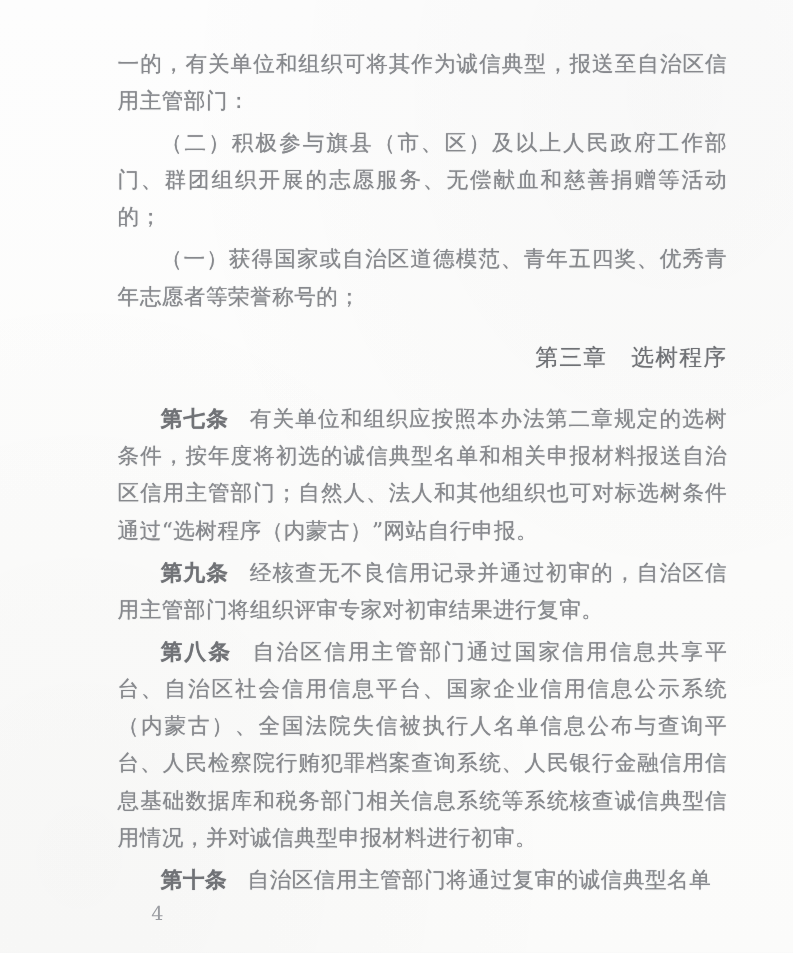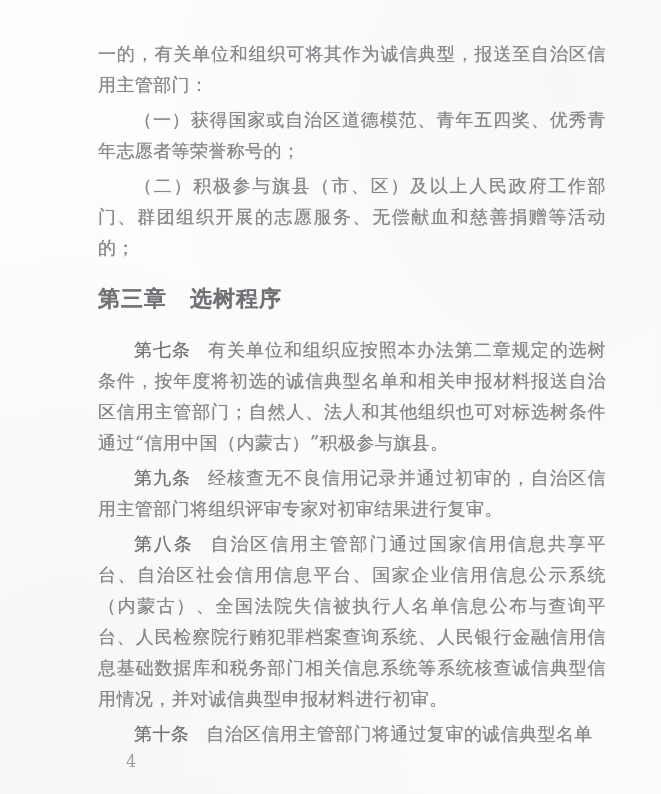--- a/index.html
+++ b/index.html
@@ -28,58 +28,58 @@
     text-align:justify;
     text-shadow:0 0 0.7px rgba(135,137,141,0.85);
   }
   .para{
     margin:0 0 4px 0;
     text-indent:2em;
   }
   .para.no-indent{ text-indent:0; }
   .chapter-heading{
     margin:20px 0 20px 0;
-    text-align:left;
+    text-align:right;
     text-indent:0;
-    font-weight:bold;
-    font-size:22px;
+    font-weight:normal;
+    font-size:19px;
     color:#6f7175;
     letter-spacing:1px;
   }
   .article-number{
-    font-weight:normal;
+    font-weight:bold;
     color:#707276;
     margin-right:0.95em;
   }
   .article-number:empty{ margin-right:0; }
   .page-number{
     position:absolute;
     left:126px; top:752px;
     font-size:16px;
     color:#9a9ca1;
     letter-spacing:0;
   }
 </style>
 </head>
 <body>
 
 <div class="page">
   <div class="content">
 
     <p class="para no-indent">一的，有关单位和组织可将其作为诚信典型，报送至自治区信用主管部门：</p>
 
+    <p class="para">（二）积极参与旗县（市、区）及以上人民政府工作部门、群团组织开展的志愿服务、无偿献血和慈善捐赠等活动的；</p>
+
     <p class="para">（一）获得国家或自治区道德模范、青年五四奖、优秀青年志愿者等荣誉称号的；</p>
-
-    <p class="para">（二）积极参与旗县（市、区）及以上人民政府工作部门、群团组织开展的志愿服务、无偿献血和慈善捐赠等活动的；</p>
 
 
     <p class="para chapter-heading">第三章　选树程序</p>
 
     <p class="para">
-      <span class="article-number">第七条</span><span>有关单位和组织应按照本办法第二章规定的选树条件，按年度将初选的诚信典型名单和相关申报材料报送自治区信用主管部门；自然人、法人和其他组织也可对标选树条件通过“信用中国（内蒙古）”积极参与旗县。</span>
+      <span class="article-number">第七条</span><span>有关单位和组织应按照本办法第二章规定的选树条件，按年度将初选的诚信典型名单和相关申报材料报送自治区信用主管部门；自然人、法人和其他组织也可对标选树条件通过“选树程序（内蒙古）”网站自行申报。</span>
     </p>
 
     <p class="para">
       <span class="article-number">第九条</span><span>经核查无不良信用记录并通过初审的，自治区信用主管部门将组织评审专家对初审结果进行复审。</span>
     </p>
 
     <p class="para">
       <span class="article-number">第八条</span><span>自治区信用主管部门通过国家信用信息共享平台、自治区社会信用信息平台、国家企业信用信息公示系统（内蒙古）、全国法院失信被执行人名单信息公布与查询平台、人民检察院行贿犯罪档案查询系统、人民银行金融信用信息基础数据库和税务部门相关信息系统等系统核查诚信典型信用情况，并对诚信典型申报材料进行初审。</span>
     </p>
 

